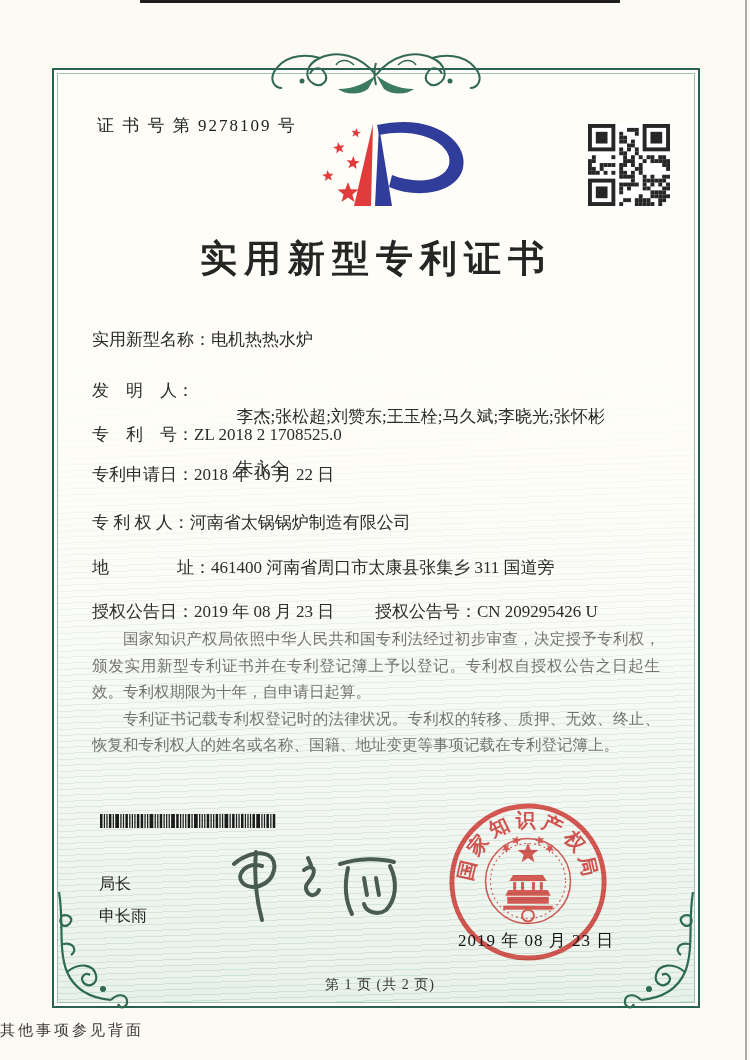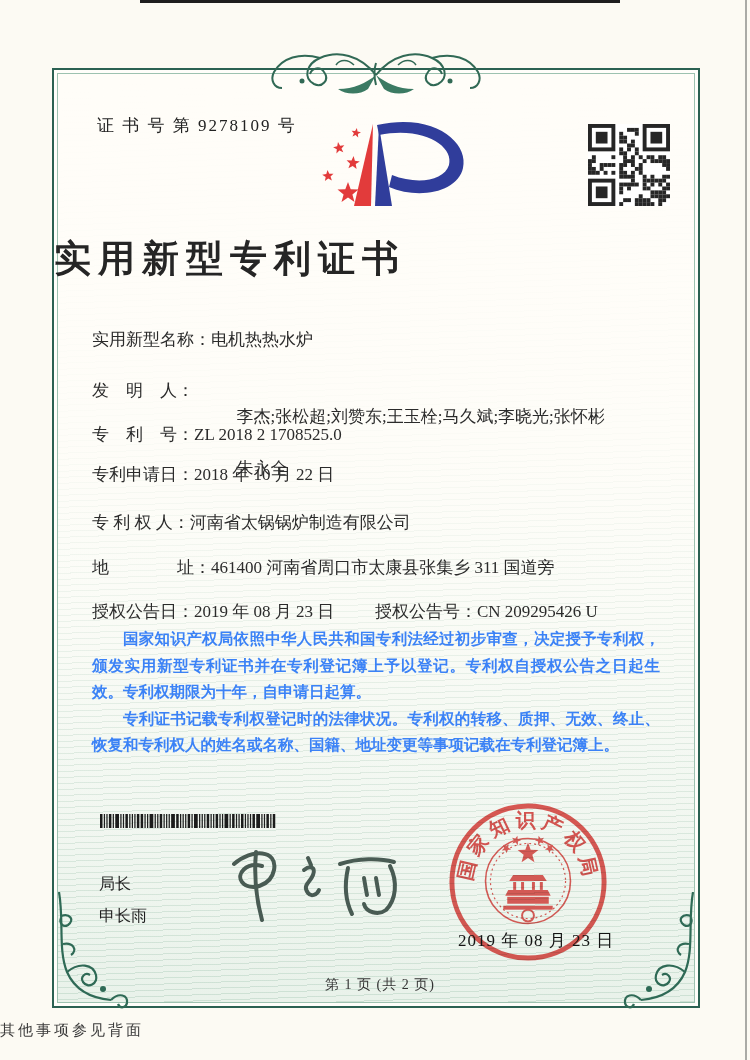--- a/index.html
+++ b/index.html
@@ -17,26 +17,26 @@
     background:
       linear-gradient(180deg,#fffdf8 0%, rgba(255,253,248,.9) 38%, rgba(255,253,248,.25) 72%, rgba(255,253,248,0) 100%),
       repeating-linear-gradient(-2deg, rgba(134,180,155,.28) 0 1px, rgba(255,255,255,0) 1px 6px),
       linear-gradient(180deg,#ffffff 0%, #f6faf5 55%, #e9f2ea 100%);}
   .content{position:absolute;inset:0;color:#2b2b2b;}
   .row{position:absolute;left:38px;right:38px;display:flex;align-items:flex-start;
        font-size:17px;line-height:26px;}
   .lbl{white-space:pre;flex:none;}
   .val{white-space:pre-wrap;font-family:Liberation Serif, serif;}
   .cert-no{position:absolute;left:43px;top:44px;font-size:17px;letter-spacing:2px;color:#222;}
-  .title{position:absolute;left:0;right:0;top:164px;margin:0;text-align:left;
+  .title{position:absolute;left:0;right:0;top:164px;margin:0;text-align:center;
          font-size:37px;font-weight:bold;letter-spacing:7px;color:#252525;}
   .logo{position:absolute;left:239px;top:36px;}
   .qr{position:absolute;left:534px;top:54px;background:#fff;}
   .paragraphs{position:absolute;left:38px;right:38px;top:556px;font-size:15.5px;
-              line-height:26.5px;text-align:justify;color:#3b82f6;font-weight:bold;}
+              line-height:26.5px;text-align:justify;color:#737373;}
   .paragraphs p{margin:0;text-indent:2em;}
   .barcode{position:absolute;left:46px;top:744px;}
   .officials{position:absolute;left:45px;top:798px;font-family:"Liberation Sans","DejaVu Sans",sans-serif;
              font-size:16px;line-height:32px;color:#1f1f1f;}
   .signature{position:absolute;left:158px;top:764px;}
   .seal{position:absolute;left:390px;top:728px;mix-blend-mode:multiply;opacity:.93;}
   .seal-date{position:absolute;left:404px;top:859px;font-size:17px;letter-spacing:1px;color:#141414;white-space:pre;}
   .page-info{position:absolute;left:0;right:0;top:906px;text-align:center;font-size:14px;
              letter-spacing:1px;color:#333;padding-left:8px;}
   .back-note{position:absolute;left:0;right:0;top:1021px;text-align:left;font-size:15px;

